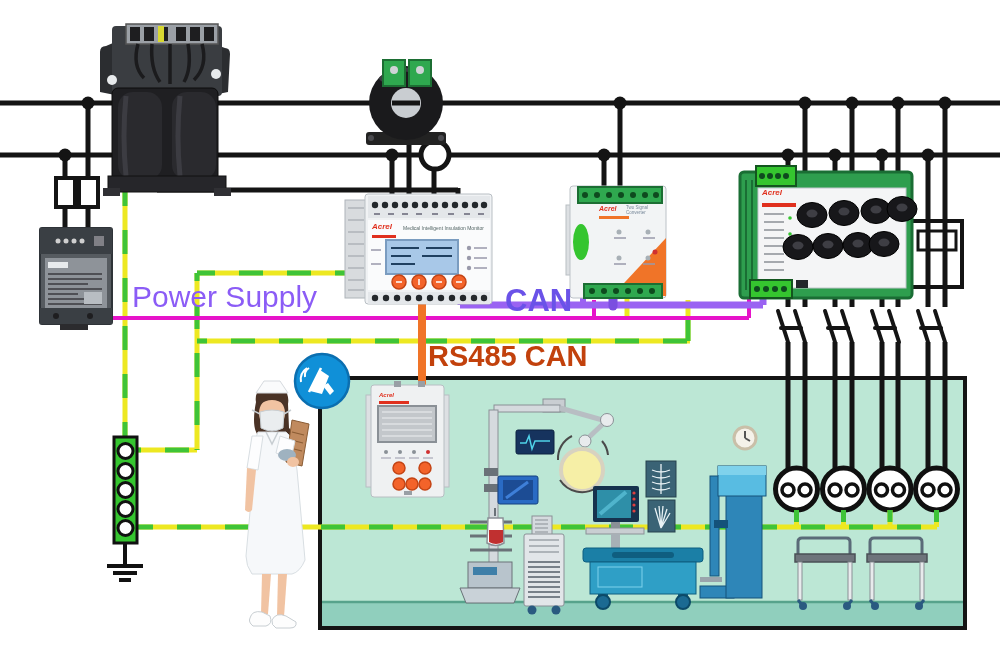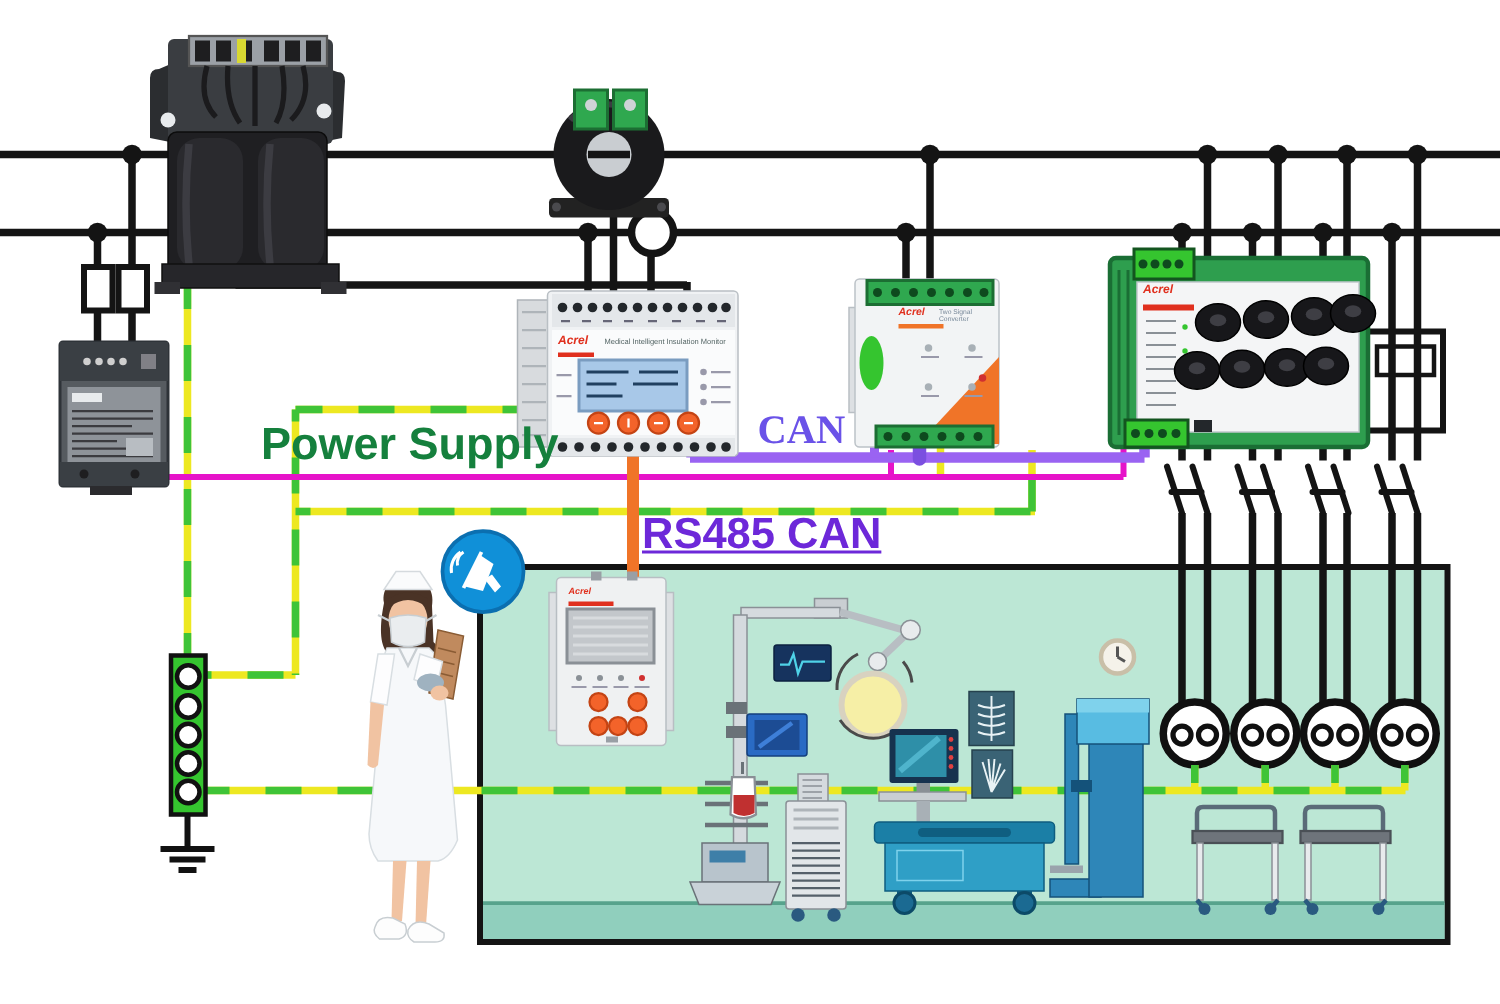--- a/index.html
+++ b/index.html
@@ -1,22 +1,22 @@
 <!DOCTYPE html>
 <html><head>
 <meta charset="utf-8">
 <style>
   html,body{margin:0;padding:0;background:#fff;}
   #stage{position:relative;width:1000px;height:669px;background:#fff;overflow:hidden;
          font-family:"Liberation Sans",sans-serif;}
   #art{position:absolute;left:0;top:0;}
   .lbl{position:absolute;font-weight:700;white-space:nowrap;z-index:30;}
-  .lbl-power{left:132px;top:280px;font-size:30px;color:#15803d;font-weight:700;margin-left:42px;}
-  .lbl-can{left:505px;top:271px;font-size:27px;color:#6A52E8;font-family:Liberation Serif, serif;}
-  .lbl-rs485{left:428px;top:340px;font-size:29px;color:#6d28d9;text-decoration:underline;}
+  .lbl-power{left:132px;top:280px;font-size:30px;color:#8b5cf6;font-weight:400;}
+  .lbl-can{left:505px;top:283px;font-size:31px;color:#6A52E8;}
+  .lbl-rs485{left:428px;top:340px;font-size:29px;color:#c2410c;}
   .microtxt{position:absolute;z-index:31;line-height:1.05;}
   .brand{color:#E0301E;font-weight:700;font-style:italic;text-align:right;}
   .b-mon{left:372px;top:223px;font-size:8px;}
   .t-mon{left:403px;top:226px;width:86px;font-size:5px;color:#566;}
   .b-conv{left:599px;top:205px;font-size:7px;}
   .t-conv{left:626px;top:206px;width:40px;font-size:4.5px;color:#789;}
   .b-branch{left:762px;top:189px;font-size:8px;}
   .b-aid{left:379px;top:392px;font-size:6px;}
 </style>
 </head>

